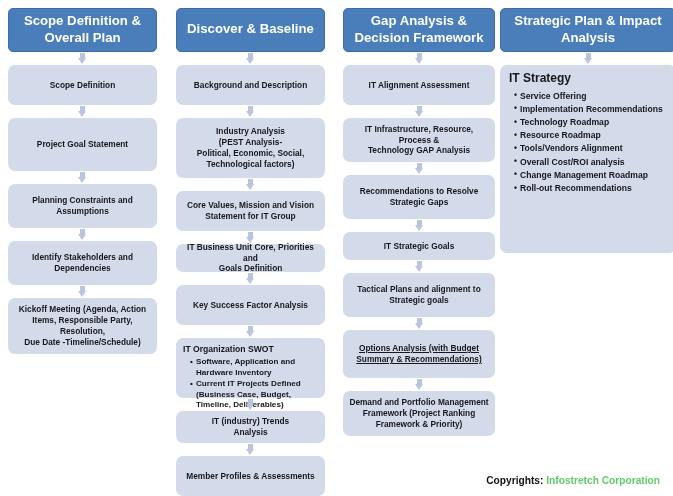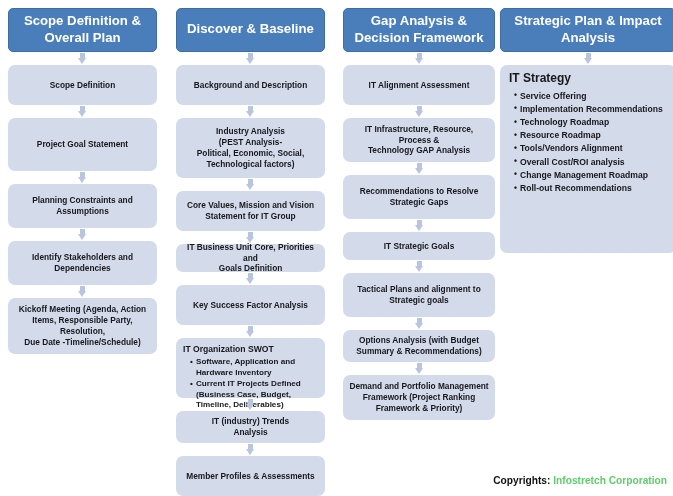--- a/index.html
+++ b/index.html
@@ -126,21 +126,21 @@
     position: absolute;
     left: 0;
     top: -0.5px;
   }
   .node.strategy ul li { font-size: 8.6px; line-height: 1.42; margin-bottom: 1px; }
   .node.strategy .list-title { font-size: 12px; margin-bottom: 3px; padding-left: 2px; }
 
   
   #copyright {
     position: absolute;
-    right: 6px;
+    right: 13px;
     bottom: 10px;
     font-size: 10.2px;
     font-weight: bold;
     white-space: nowrap;
   }
   #copyright .label { color: #111111; }
   #copyright .brand { color: #5fcc6b; }
 </style>
 </head>
 <body>
@@ -335,21 +335,21 @@
       <div class="node" style="height: 44px;">
         <div class="txt">Tactical Plans and alignment to
 Strategic goals</div>
       </div>
       <div class="connector">
         <div class="arrow">
           <div class="stem"></div>
           <div class="head"></div>
         </div>
       </div>
-      <div class="node" style="height: 32px;">
+      <div class="node" style="height: 48px; text-decoration: underline;">
         <div class="txt">Options Analysis (with Budget
 Summary &amp; Recommendations)</div>
       </div>
       <div class="connector">
         <div class="arrow">
           <div class="stem"></div>
           <div class="head"></div>
         </div>
       </div>
       <div class="node" style="height: 45px;">

